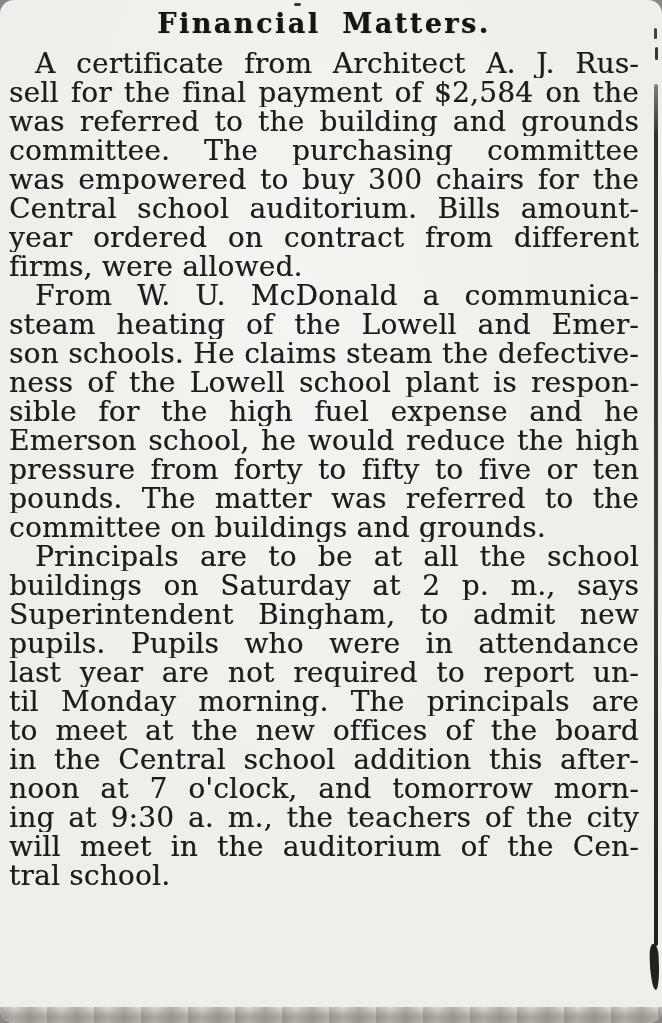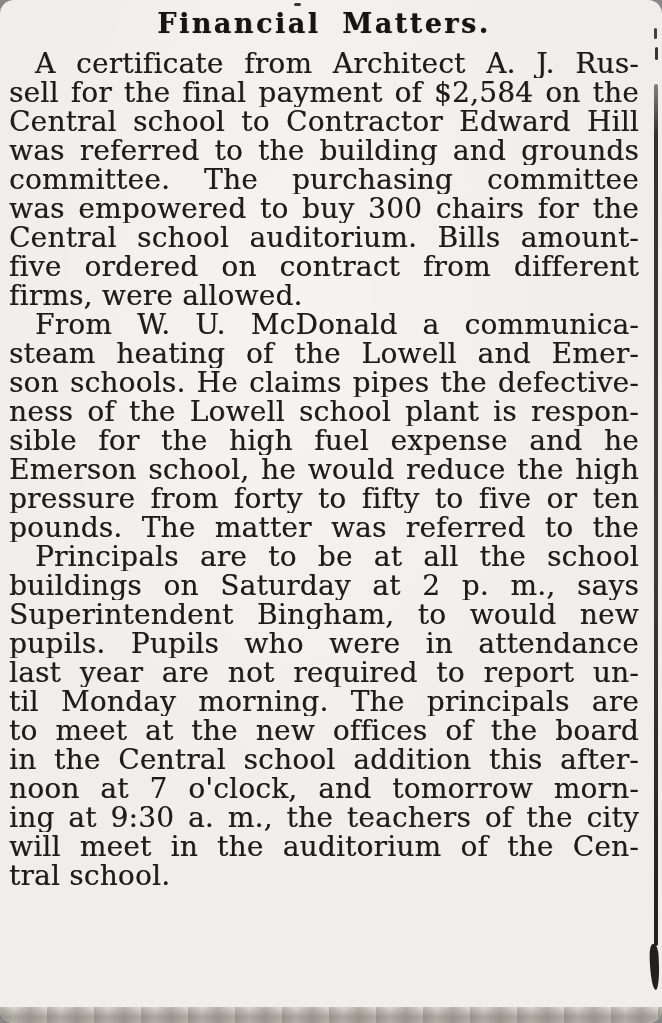--- a/index.html
+++ b/index.html
@@ -95,42 +95,42 @@
 
 <div class="page">
   <div class="top-stray-mark"></div>
 
   <div class="headline">Financial Matters.</div>
 
   <div class="article-body">
     <div class="paragraph">
         <div class="line first">A certificate from Architect A. J. Rus-</div>
         <div class="line">sell for the final payment of $2,584 on the</div>
-        <div class="line">Central school to Contractor Edward Hill</div>
         <div class="line">was referred to the building and grounds</div>
         <div class="line">committee. The purchasing committee</div>
         <div class="line">was empowered to buy 300 chairs for the</div>
         <div class="line">Central school auditorium. Bills amount-</div>
-        <div class="line">five ordered on contract from different</div>
+        <div class="line">year ordered on contract from different</div>
         <div class="line par-end">firms, were allowed.</div>
       </div>
     <div class="paragraph">
         <div class="line first">From W. U. McDonald a communica-</div>
         <div class="line">steam heating of the Lowell and Emer-</div>
-        <div class="line">son schools. He claims pipes the defective-</div>
+        <div class="line">son schools. He claims steam the defective-</div>
         <div class="line">ness of the Lowell school plant is respon-</div>
         <div class="line">sible for the high fuel expense and he</div>
         <div class="line">Emerson school, he would reduce the high</div>
         <div class="line">pressure from forty to fifty to five or ten</div>
         <div class="line">pounds. The matter was referred to the</div>
+        <div class="line par-end">committee on buildings and grounds.</div>
       </div>
     <div class="paragraph">
         <div class="line first">Principals are to be at all the school</div>
         <div class="line">buildings on Saturday at 2 p. m., says</div>
-        <div class="line">Superintendent Bingham, to would new</div>
+        <div class="line">Superintendent Bingham, to admit new</div>
         <div class="line">pupils. Pupils who were in attendance</div>
         <div class="line">last year are not required to report un-</div>
         <div class="line">til Monday morning. The principals are</div>
         <div class="line">to meet at the new offices of the board</div>
         <div class="line">in the Central school addition this after-</div>
         <div class="line">noon at 7 o'clock, and tomorrow morn-</div>
         <div class="line">ing at 9:30 a. m., the teachers of the city</div>
         <div class="line">will meet in the auditorium of the Cen-</div>
         <div class="line par-end">tral school.</div>
       </div>

